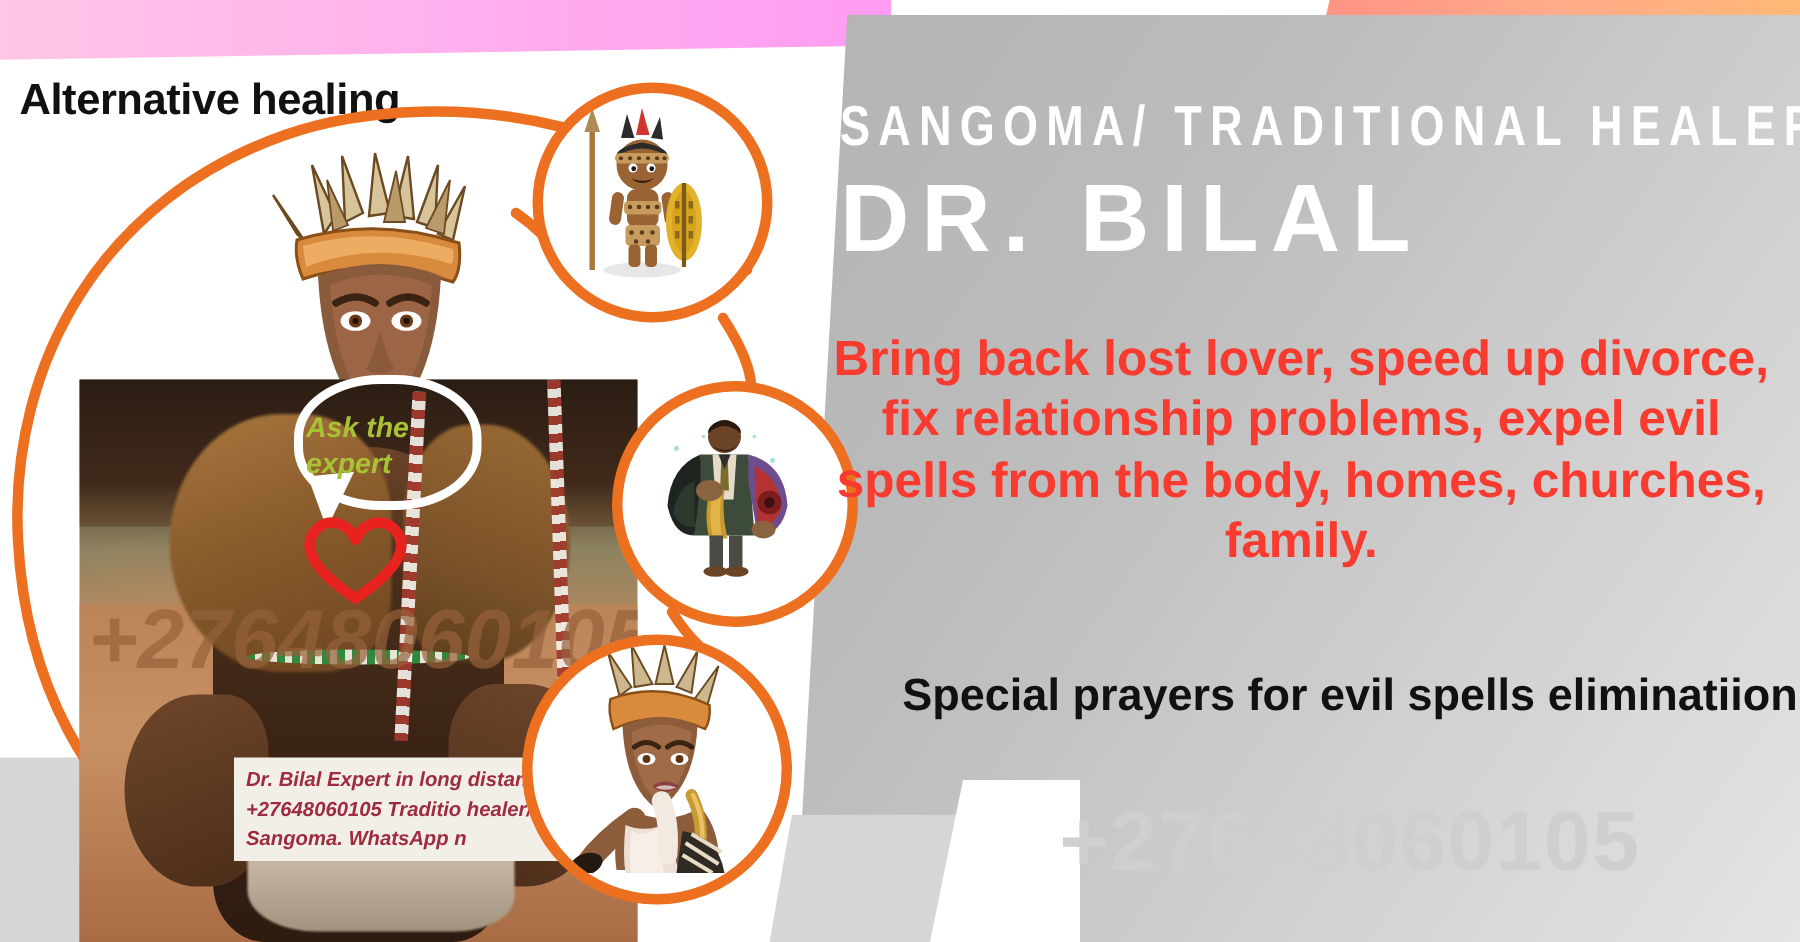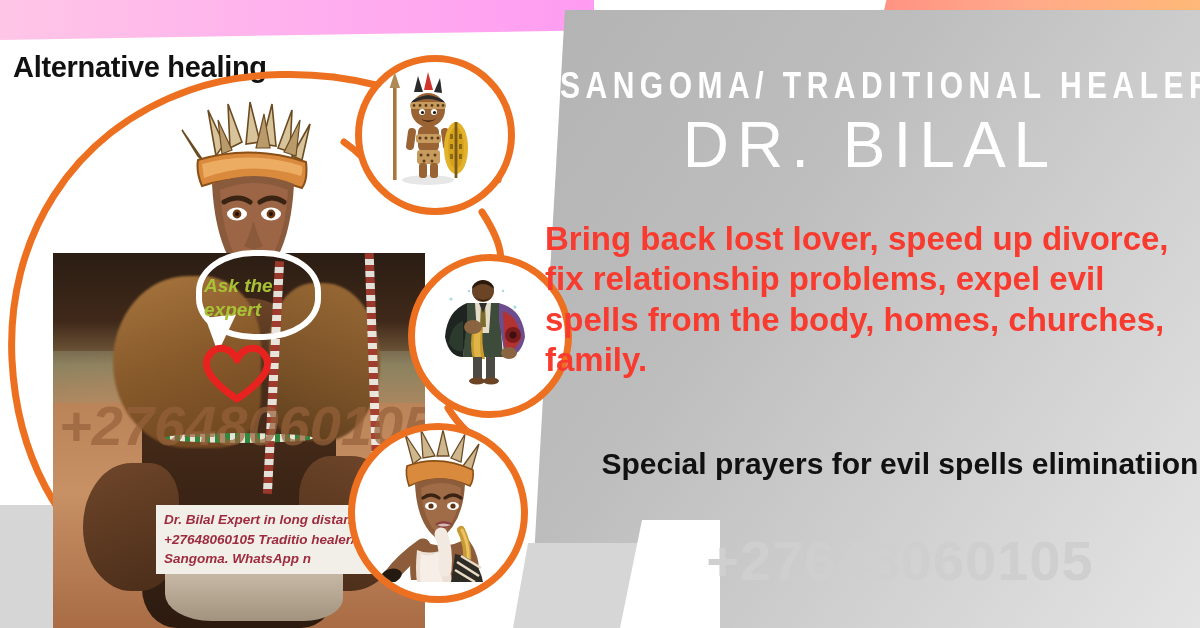--- a/index.html
+++ b/index.html
@@ -47,27 +47,27 @@
   .kicker{
     position:absolute;left:560px;top:64px;width:620px;
     text-align:center;color:#ffffff;
     font-family:"Liberation Sans",sans-serif;
     font-size:30px;font-weight:bold;letter-spacing:5.5px;
     transform:scaleY(1.25);transform-origin:center top;
     white-space:nowrap;
   }
   .headline{
     position:absolute;left:560px;top:108px;width:620px;
-    text-align:center;color:#ffffff;
-    font-size:64px;font-weight:normal;letter-spacing:8px;
+    text-align:left;color:#ffffff;
+    font-size:64px;font-weight:bold;letter-spacing:8px;
     white-space:nowrap;
   }
   .red-block{
     position:absolute;left:545px;top:219px;width:645px;
-    text-align:left;color:#f93a2e;
+    text-align:center;color:#f93a2e;
     font-size:33px;font-weight:bold;line-height:1.22;
   }
   .black-block{
     position:absolute;left:600px;top:445px;width:600px;
     text-align:center;color:#111111;
     font-size:30px;font-weight:bold;line-height:1.25;
   }
   .ghost-phone{
     position:absolute;left:600px;top:528px;width:600px;
     text-align:center;color:#cfcfcf;

